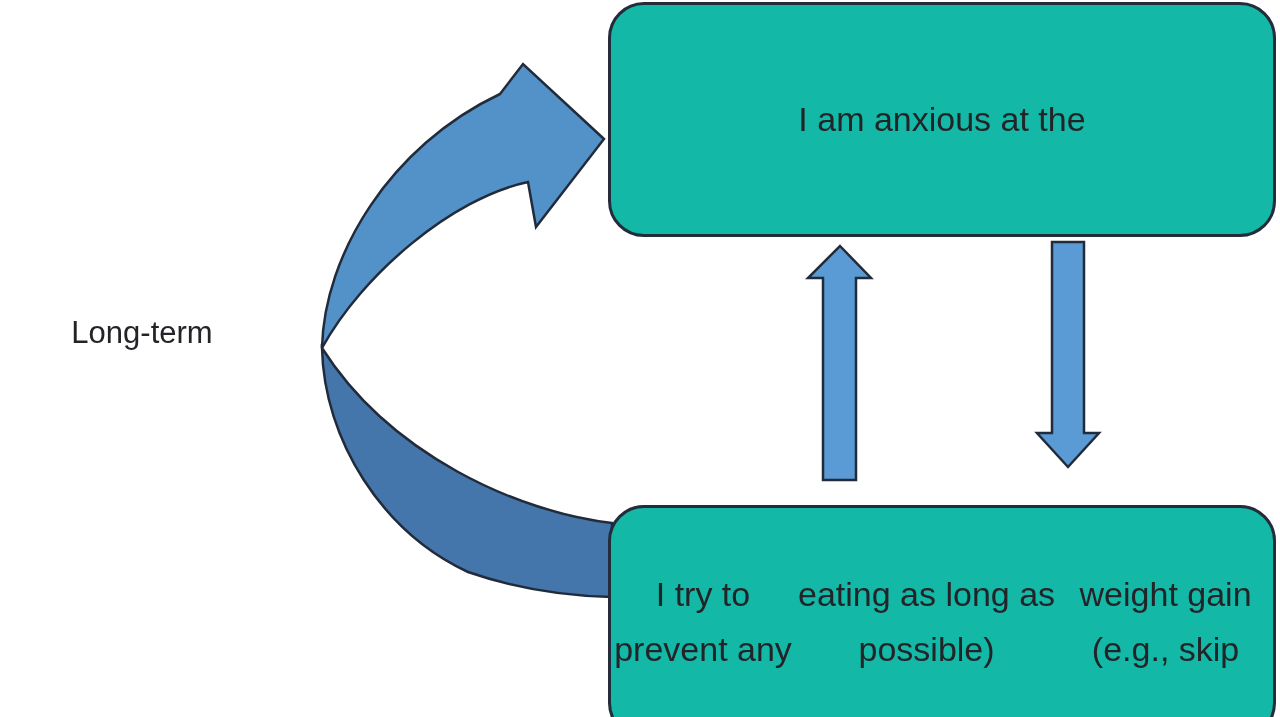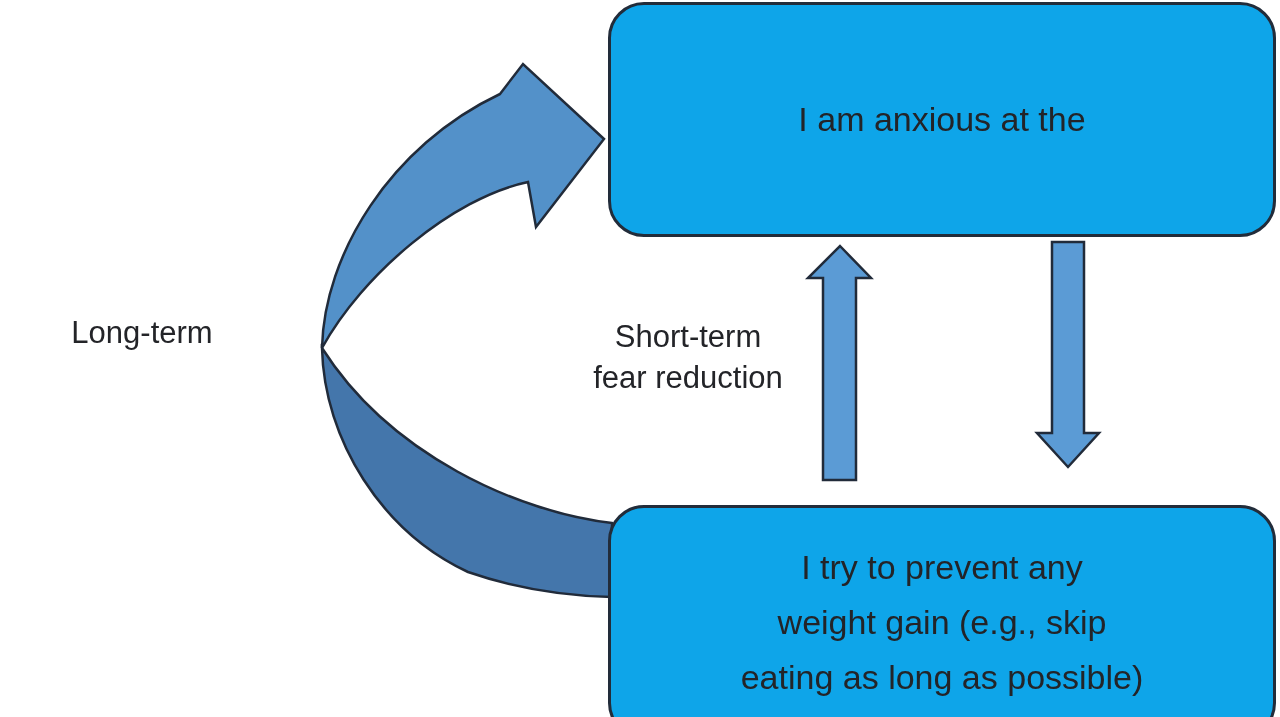--- a/index.html
+++ b/index.html
@@ -12,26 +12,26 @@
     font-family: "Liberation Sans", sans-serif;
     color: #232428;
   }
   .arrows-layer {
     position: absolute;
     left: 0; top: 0;
     width: 1280px; height: 717px;
   }
   .box {
     position: absolute;
-    background: #0ea5e9;
+    background: #14b8a6;
     border: 3px solid #222c3a;
     border-radius: 36px;
     box-sizing: border-box;
     display: flex;
-    flex-direction: column;
+    flex-direction: row;
     align-items: center;
     justify-content: center;
     text-align: center;
     font-size: 34px;
     line-height: 55px;
     color: #232428;
   }
   .box-top    { left: 608px; top: 2px;   width: 668px; height: 235px; }
   .box-bottom { left: 608px; top: 505px; width: 668px; height: 234px; }
   .label {
@@ -71,26 +71,22 @@
 
     <polygon points="1052,242 1084,242 1084,433 1099,433 1068,467 1037,433 1052,433" stroke="#212b3a" stroke-width="2.5" fill="#5b9bd5"></polygon>
   </svg>
 
   <div class="box box-top">
     <div>I am anxious at the</div>
   </div>
 
   <div class="box box-bottom">
     <div>I try to prevent any</div>
+    <div>eating as long as possible)</div>
     <div>weight gain (e.g., skip</div>
-    <div>eating as long as possible)</div>
   </div>
 
   <div class="label label-long">
     <div>Long-term</div>
   </div>
 
-  <div class="label label-short">
-    <div>Short-term</div>
-    <div>fear reduction</div>
-  </div>
 
 </div>
 
 </body></html>

